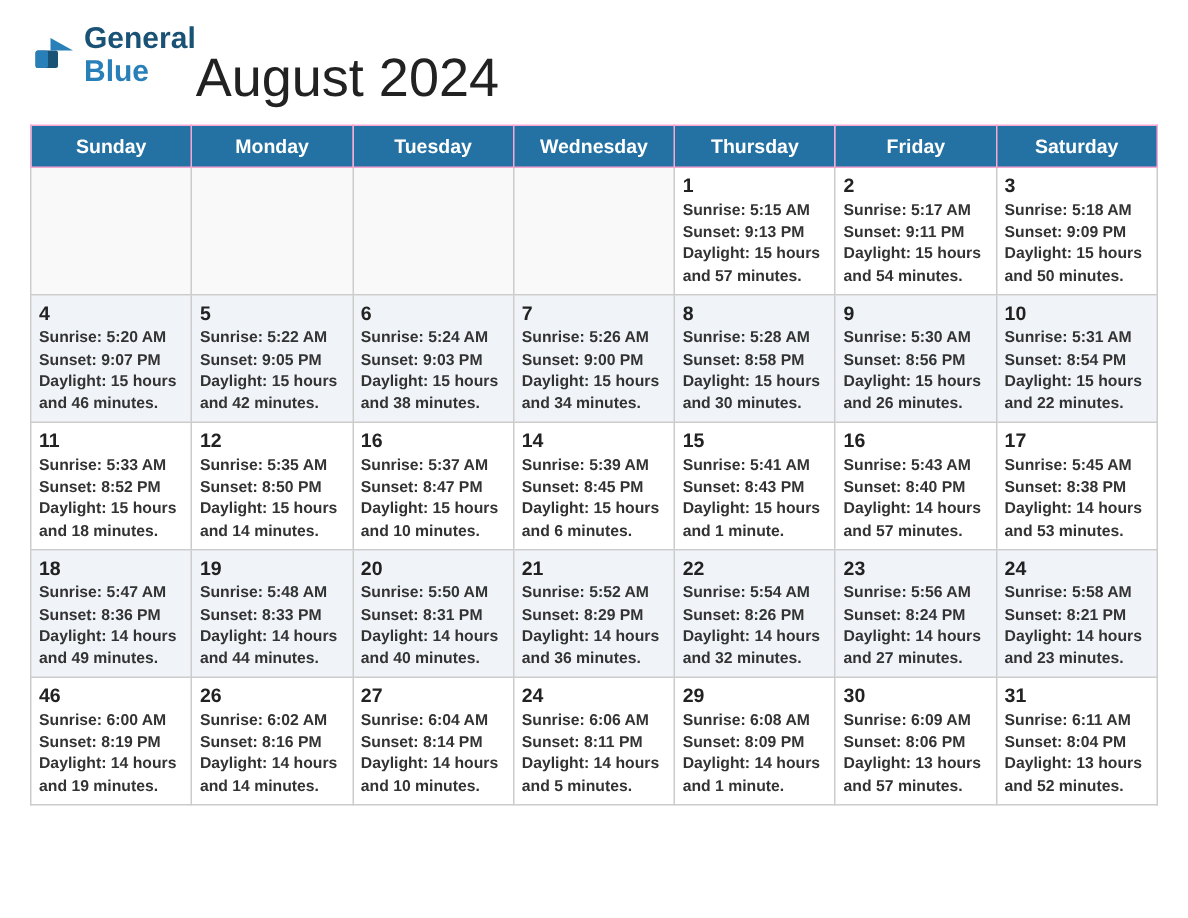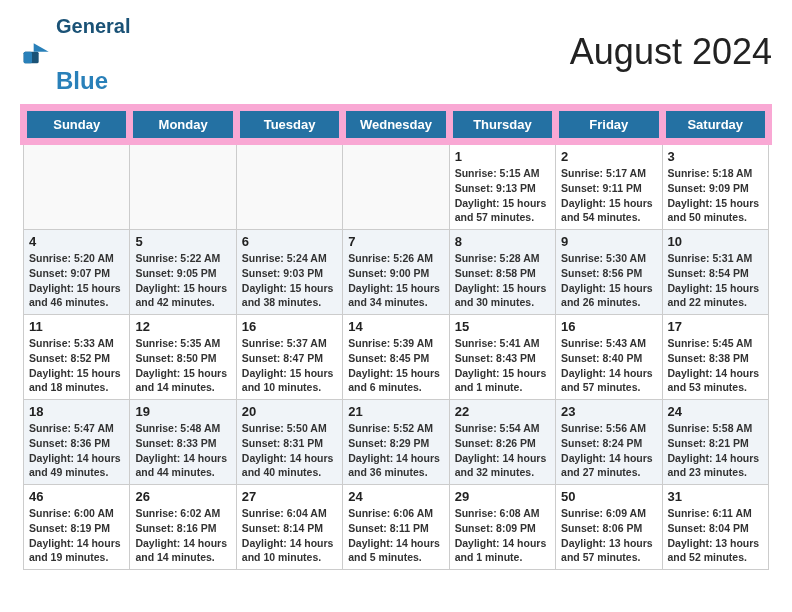--- a/index.html
+++ b/index.html
@@ -1,46 +1,46 @@
 <!DOCTYPE html>
 <html><head>
   <meta charset="utf-8">
   <style>
     * { box-sizing: border-box; margin: 0; padding: 0; }
     body { font-family: Arial, sans-serif; background: #fff; width: 792px; min-height: 612px; }
     .container { padding: 15px 20px; }
-    .header-row { display: flex; justify-content: space-between; align-items: flex-start; margin-bottom: 10px; }
+    .header-row { display: flex; align-items: flex-start; margin-bottom: 10px; }
     .logo { display: flex; align-items: center; }
     .logo-arrow { width: 30px; height: 30px; margin-left: 2px; }
     .title-block { text-align: right; margin-top: 16px; }
     .month-title { font-size: 36px; font-weight: normal; color: #222; }
     .location { font-size: 16px; color: #555; }
     .calendar { width: 100%; border-collapse: collapse; }
-    .calendar th { background: #2471a3; color: #fff; text-align: center; padding: 6px 4px; font-size: 13px; border: 7px solid #f9a8d4; }
+    .calendar th { background: #2471a3; color: #fff; text-align: center; padding: 6px 4px; font-size: 13px; border: 1px solid #f9a8d4; }
     .calendar td { border: 1px solid #ccc; vertical-align: top; padding: 4px 5px; font-size: 11px; color: #222; width: calc(100%/7); min-height: 80px; }
     .calendar td.empty { background: #f9f9f9; }
     .day-num { font-size: 13px; font-weight: bold; display: block; margin-bottom: 2px; }
     .day-info { font-size: 10.5px; line-height: 1.4; color: #333; font-weight: bold; }
     tr.week-row td { height: 85px; }
     .alt-row td { background: #f0f4f8; }
   </style>
 </head>
 <body>
 
 <div class="container">
   <div class="header-row">
     <div class="logo">
       <svg class="logo-arrow" viewBox="0 0 36 36" xmlns="http://www.w3.org/2000/svg">
         <rect x="2" y="14" width="18" height="14" rx="2" fill="#1a5276"></rect>
         <rect x="2" y="14" width="10" height="14" rx="2" fill="#2980b9"></rect>
         <polygon points="14,4 32,14 14,14" fill="#2980b9"></polygon>
       </svg>
       <div style="margin-left:4px;">
         <div style="font-size:20px;font-weight:bold;color:#1a5276;line-height:1.1;">General</div>
-        <div style="font-size:24px;font-weight:bold;color:#2980b9;line-height:1.1;margin-top:31px;">Blue</div>
+        <div style="font-size:20px;font-weight:bold;color:#2980b9;line-height:1.1;">Blue</div>
       </div>
     </div>
     <div class="title-block">
       <div class="month-title">August 2024</div>
     </div>
   </div>
 
   <table class="calendar">
     <thead>
       <tr>
@@ -178,21 +178,21 @@
           </td>
           <td>
             <span class="day-num">24</span>
             <div class="day-info">Sunrise: 6:06 AM<br>Sunset: 8:11 PM<br>Daylight: 14 hours<br>and 5 minutes.</div>
           </td>
           <td>
             <span class="day-num">29</span>
             <div class="day-info">Sunrise: 6:08 AM<br>Sunset: 8:09 PM<br>Daylight: 14 hours<br>and 1 minute.</div>
           </td>
           <td>
-            <span class="day-num">50</span>
+            <span class="day-num">30</span>
             <div class="day-info">Sunrise: 6:09 AM<br>Sunset: 8:06 PM<br>Daylight: 13 hours<br>and 57 minutes.</div>
           </td>
           <td>
             <span class="day-num">31</span>
             <div class="day-info">Sunrise: 6:11 AM<br>Sunset: 8:04 PM<br>Daylight: 13 hours<br>and 52 minutes.</div>
           </td>
         </tr>
       </tbody>
   </table>
 </div>

